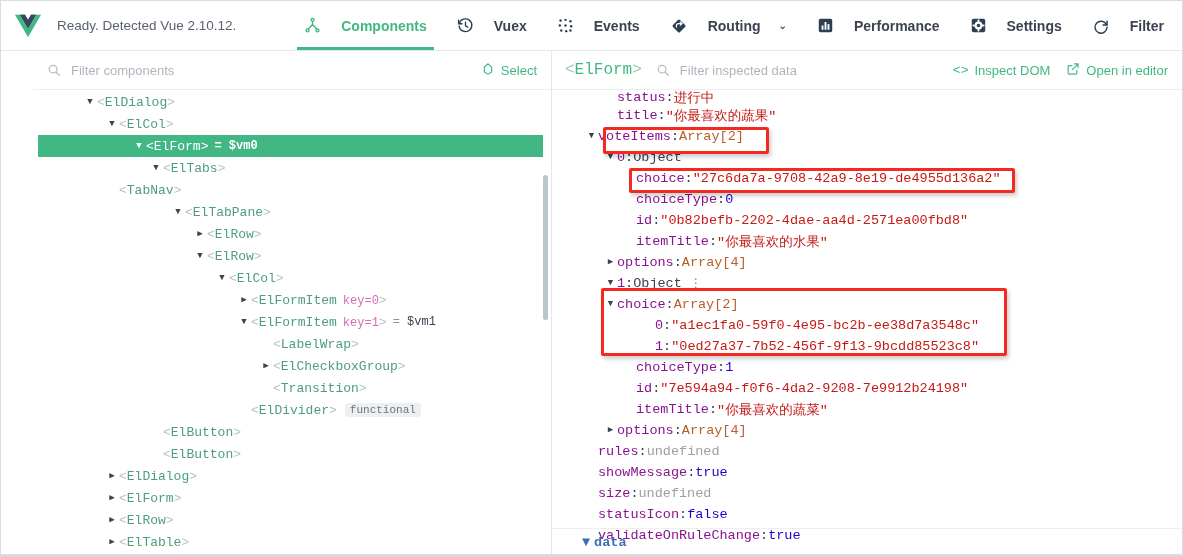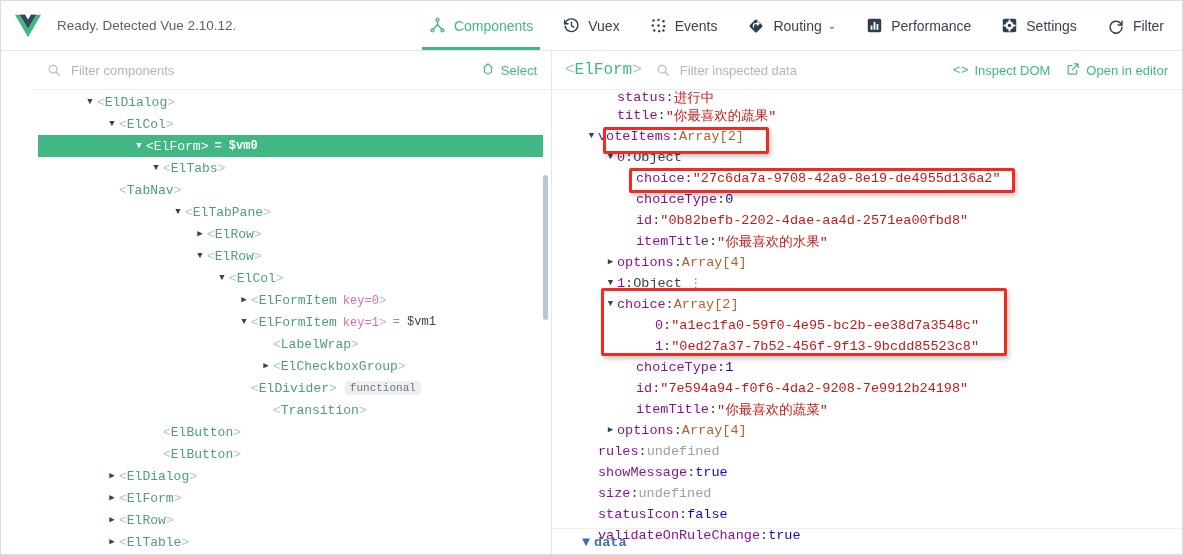--- a/index.html
+++ b/index.html
@@ -37,27 +37,28 @@
   .brand-text {
     margin-left: 16px;
     color: #596170;
     font-size: 13.5px;
     white-space: nowrap;
   }
   .toolbar-spacer { flex: 1 1 auto; }
   .tabs { display: flex; align-items: stretch; flex: 0 0 auto; }
   .tab {
     position: relative;
-    display: flex; align-items: center; gap: 8px;
+    display: flex; align-items: center; gap: 20px;
     padding: 0 15px;
     font-size: 14px;
     color: #3b4252;
     cursor: pointer;
     white-space: nowrap;
     user-select: none;
+    font-weight: bold;
   }
   .tab .tico { display:flex; align-items:center; color:#2c3e50; }
   .tab.active { color: #41b883; }
   .tab.active .tico { color: #41b883; }
   .tab.active::after {
     content: "";
     position: absolute;
     left: 8px; right: 8px; bottom: 0;
     height: 3px; background: #41b883;
   }
@@ -400,28 +401,28 @@
               <span class="vmtxt"><span class="eq">= </span>$vm1</span>
             </div>
             <div class="node" style="padding-left: 226px;">
               <span class="arrow blank"></span>
               <span class="tagname"><span class="br">&lt;</span><span class="nm">LabelWrap</span><span class="br">&gt;</span></span>
             </div>
             <div class="node" style="padding-left: 226px;">
               <span class="arrow">▶</span>
               <span class="tagname"><span class="br">&lt;</span><span class="nm">ElCheckboxGroup</span><span class="br">&gt;</span></span>
             </div>
+            <div class="node" style="padding-left: 226px;">
+              <span class="arrow blank"></span>
+              <span class="tagname"><span class="br">&lt;</span><span class="nm">Transition</span><span class="br">&gt;</span></span>
+            </div>
             <div class="node" style="padding-left: 204px;">
               <span class="arrow blank"></span>
               <span class="tagname"><span class="br">&lt;</span><span class="nm">ElDivider</span><span class="br">&gt;</span></span>
               <span class="badge-fn">functional</span>
-            </div>
-            <div class="node" style="padding-left: 226px;">
-              <span class="arrow blank"></span>
-              <span class="tagname"><span class="br">&lt;</span><span class="nm">Transition</span><span class="br">&gt;</span></span>
             </div>
             <div class="node" style="padding-left: 116px;">
               <span class="arrow blank"></span>
               <span class="tagname"><span class="br">&lt;</span><span class="nm">ElButton</span><span class="br">&gt;</span></span>
             </div>
             <div class="node" style="padding-left: 116px;">
               <span class="arrow blank"></span>
               <span class="tagname"><span class="br">&lt;</span><span class="nm">ElButton</span><span class="br">&gt;</span></span>
             </div>
             <div class="node" style="padding-left: 72px;">

